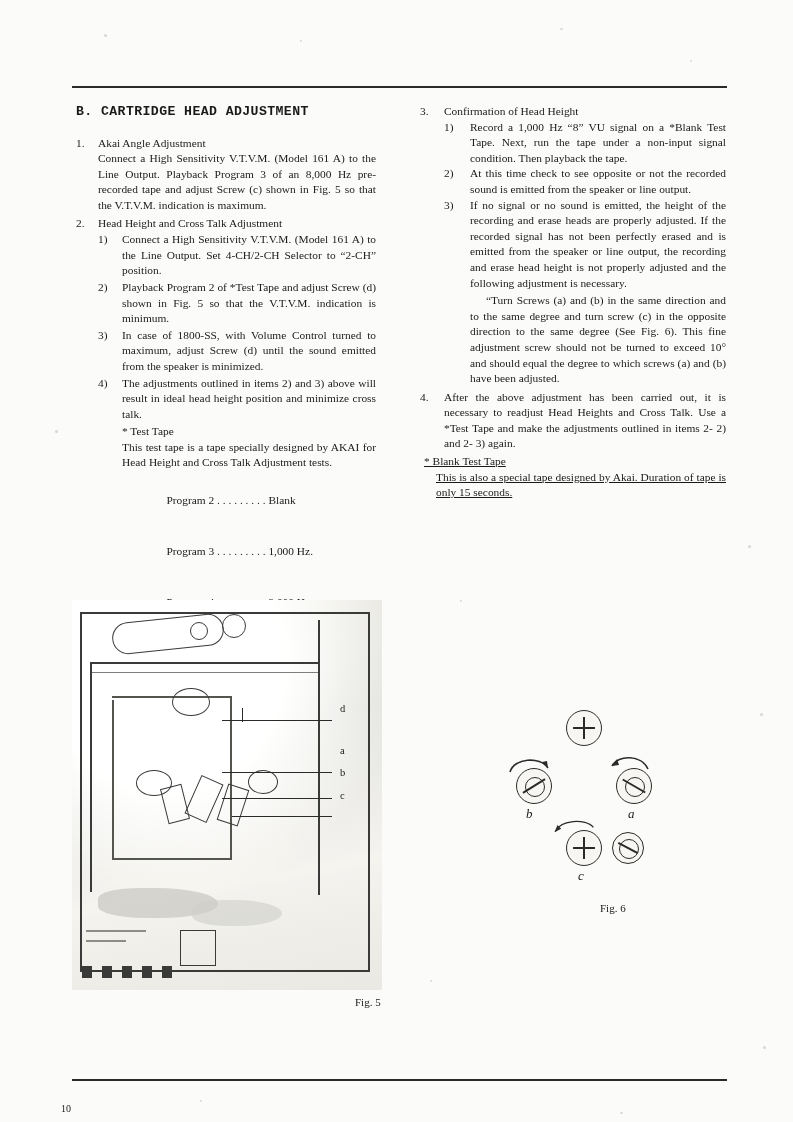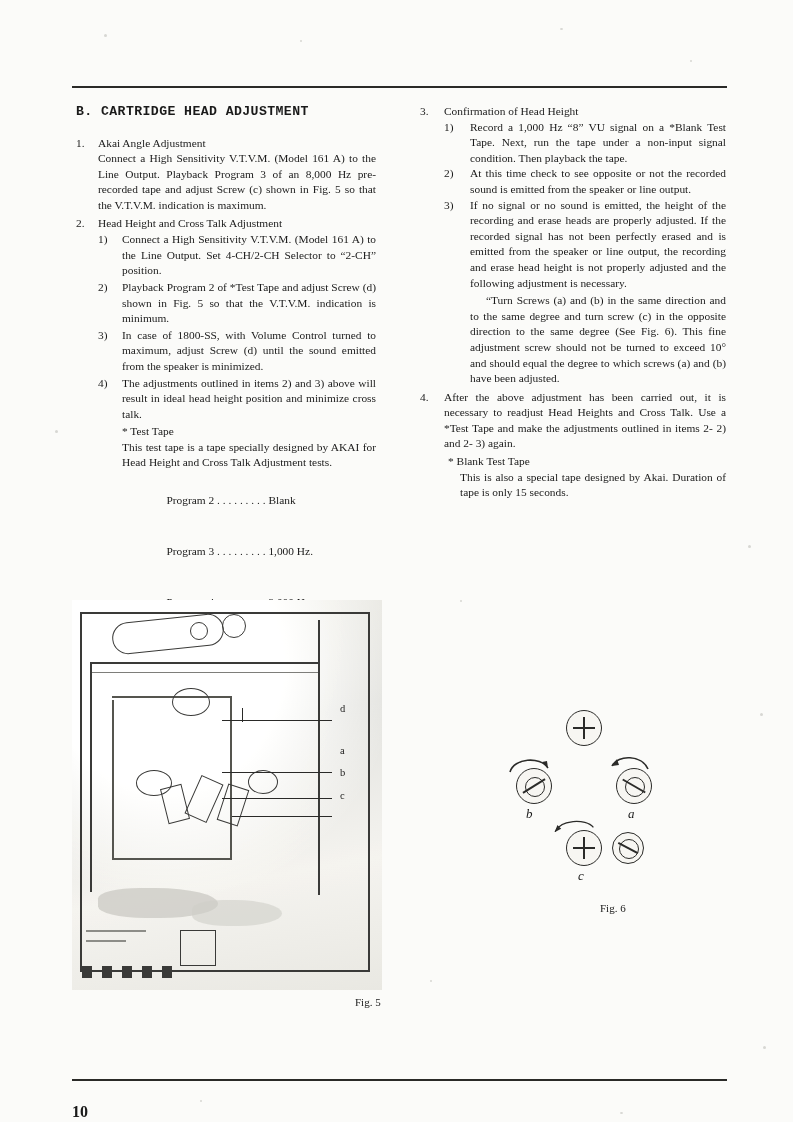--- a/index.html
+++ b/index.html
@@ -190,24 +190,23 @@
   }
   .scr-lbl {
     position: absolute;
     font-size: 13px;
     font-style: italic;
     font-family: "Liberation Serif", serif;
   }
 
   .page-num {
     position: absolute;
-    left: 72px;
+    left: 61px;
     top: 1103px;
-    font-size: 16px;
-    font-weight: bold;
+    font-size: 10px;
   }
 </style>
 </head>
 <body>
 
 <div class="page">
 
   <div class="rule top"></div>
   <div class="rule bottom"></div>
 
@@ -285,21 +284,21 @@
       </div>
 
       <div class="rsub indent-quote" style="margin-left:50px;margin-top:2px;">“Turn Screws (a) and (b) in the same direction and to the same degree and turn screw (c) in the opposite direction to the same degree (See Fig. 6).  This fine adjustment screw should not be turned to exceed 10° and should equal the degree to which screws (a) and (b) have been adjusted.</div>
     </div>
 
     <div class="rlist-item" style="margin-top:3px;">
       <span class="rnum">4.</span>
       <div class="rbody">After the above adjustment has been carried out, it is necessary to readjust Head Heights and Cross Talk. Use a *Test Tape and make the adjustments outlined in items 2- 2) and 2- 3) again.</div>
     </div>
 
-    <div style="margin-left:28px;margin-top:2px;">
+    <div style="margin-left:4px;margin-top:2px;text-decoration:underline;">
       <div>* Blank Test Tape</div>
       <div style="margin-left:12px;">This is also a special tape designed by Akai. Duration of tape is only 15 seconds.</div>
     </div>
   </div>
 
   <div class="fig5">
     <div class="photo"></div>
 
     <div class="ln" style="left:8px;  top:12px;  width:2px;  height:360px;"></div>
     <div class="ln" style="left:8px;  top:12px;  width:290px; height:2px;"></div>

